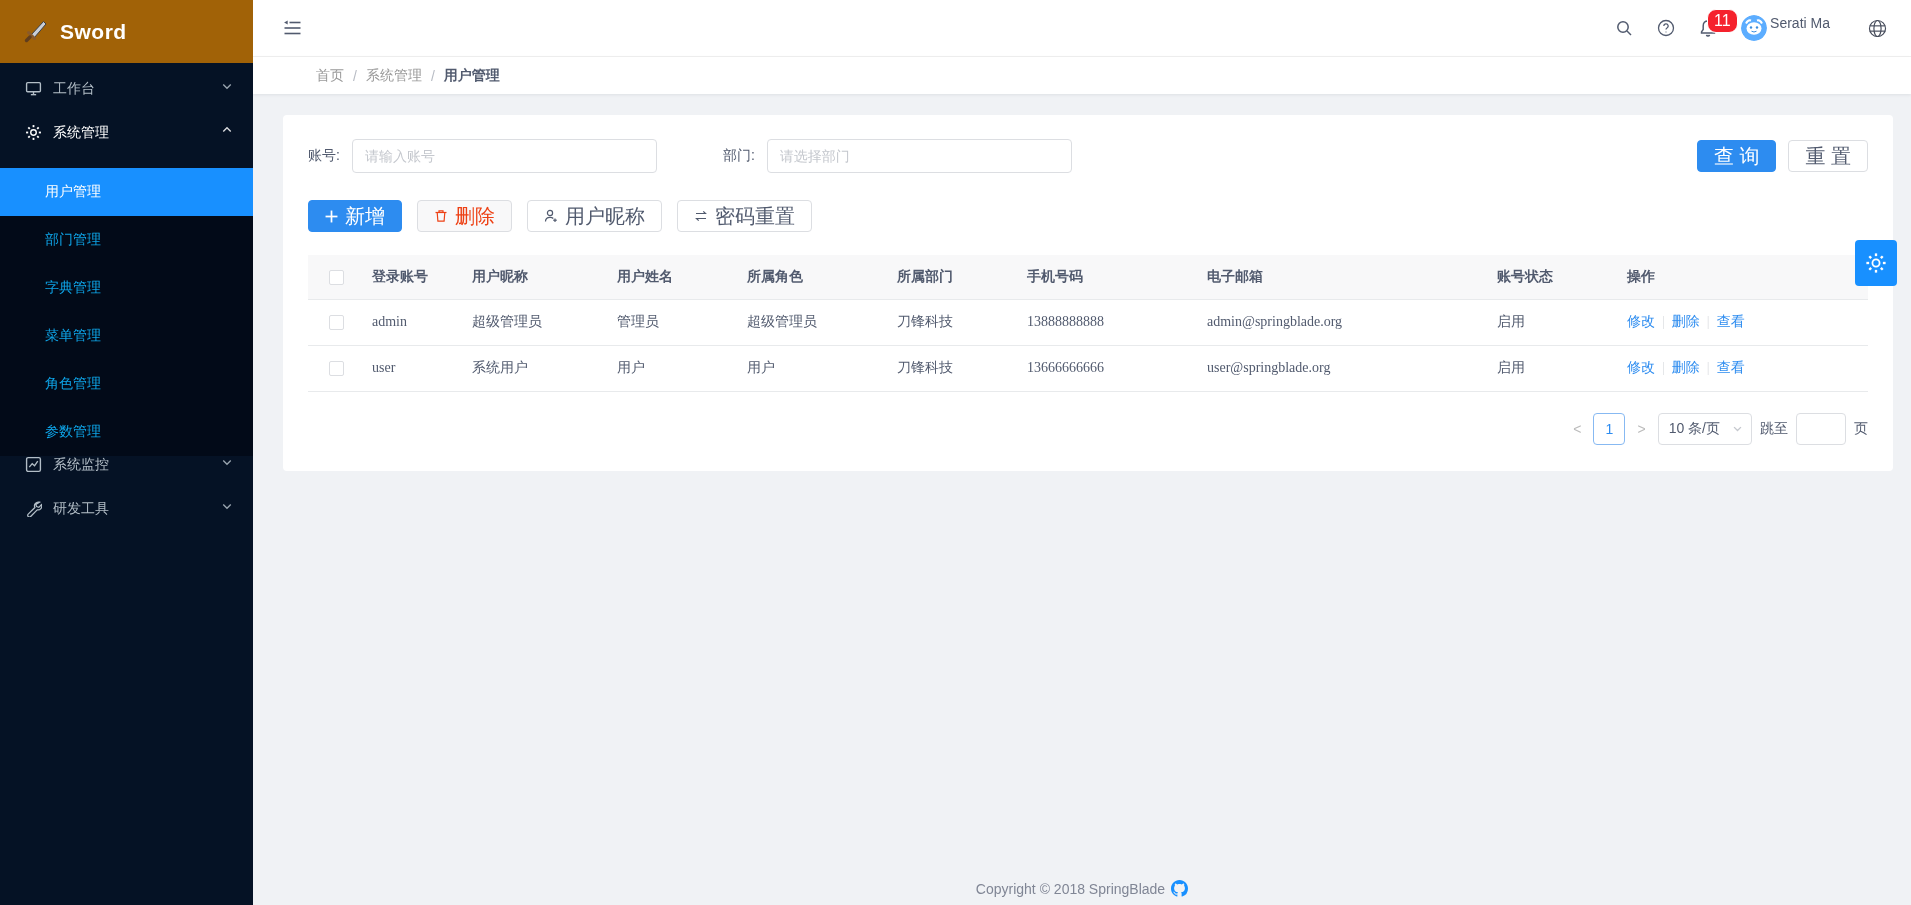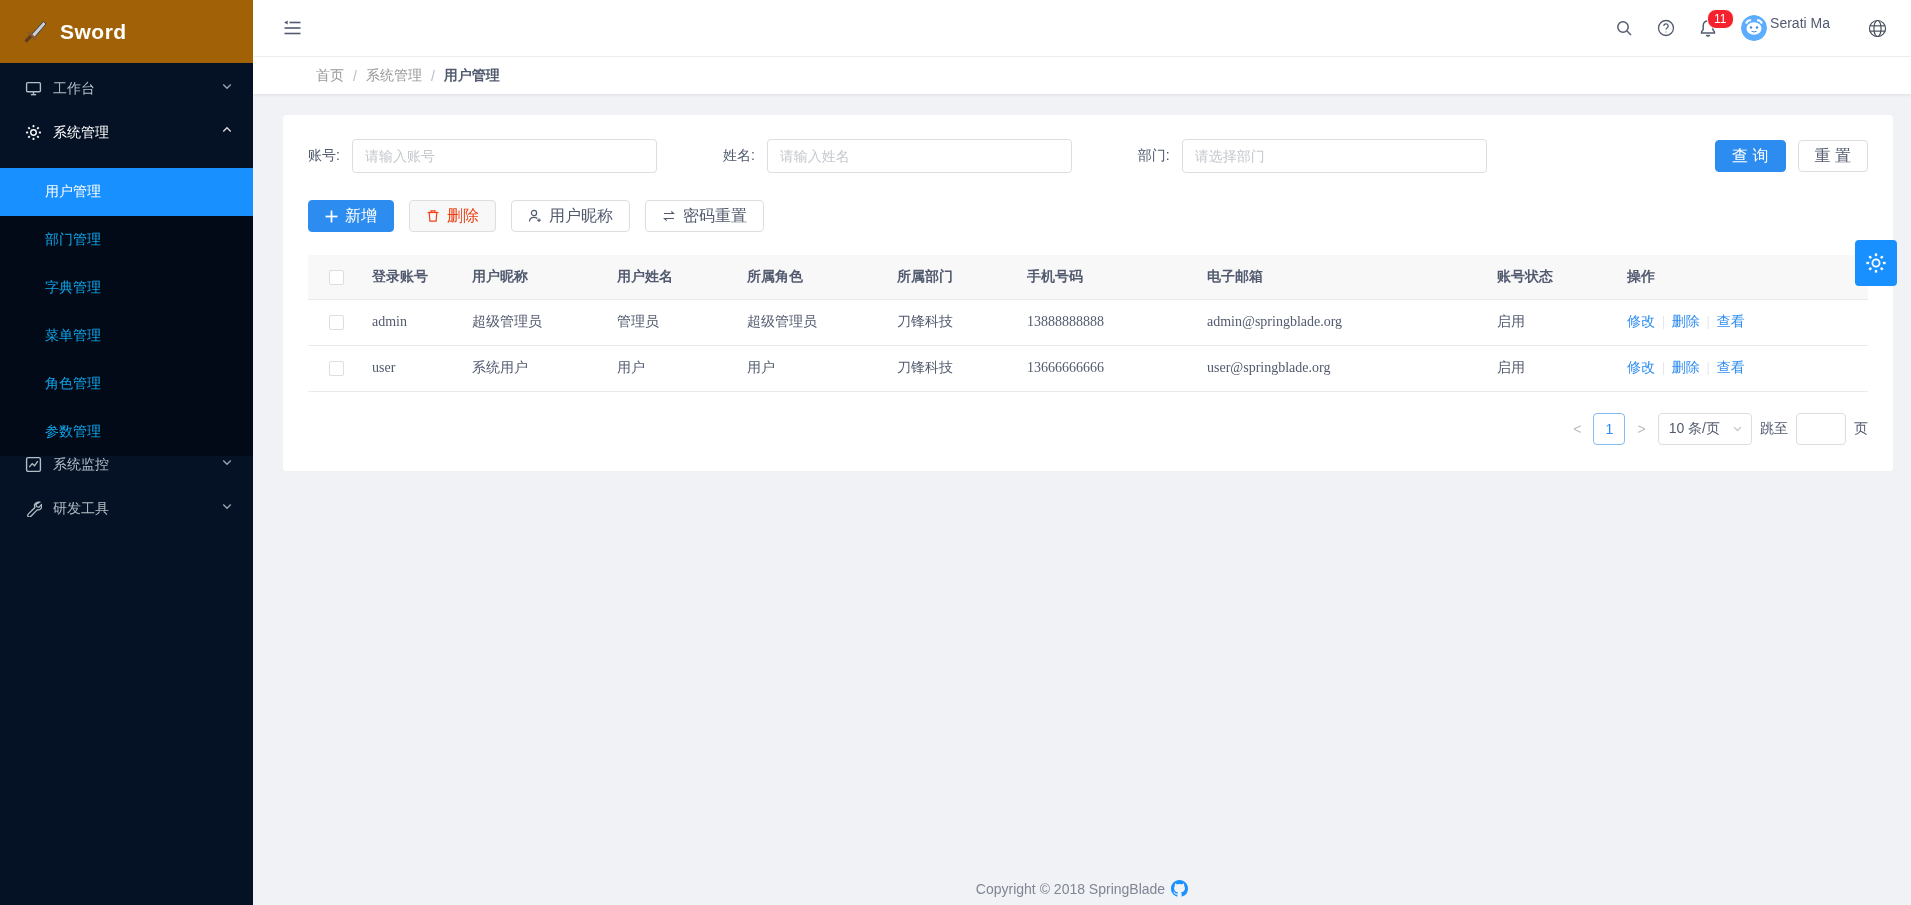--- a/index.html
+++ b/index.html
@@ -22,38 +22,38 @@
   .menu-parent .chev { margin-left:auto; opacity:.85; }
   .submenu { background:#020a18; }
   .submenu-item { height:48px; display:flex; align-items:center; padding-left:45px; color:#0ea5e9; cursor:pointer; }
   .submenu-item.active { background:#1890ff; color:#fff; }
   
   .main { margin-left:253px; position:relative; height:905px; }
   .topbar { height:57px; background:#fff; display:flex; align-items:center; padding:0 24px 0 30px; border-bottom:1px solid #f0f0f0; }
   .topbar-right { margin-left:auto; display:flex; align-items:center; gap:24px; }
   .tb-icon { color:#515a6e; display:flex; align-items:center; cursor:pointer; }
   .bell-wrap { position:relative; }
-  .badge { position:absolute; top:-10px; left:8px; background:#f5222d; color:#fff; font-size:12px; line-height:1; padding:3px 6px; border-radius:9px; border:1px solid #fff; }
+  .badge { position:absolute; top:-10px; left:8px; background:#f5222d; color:#fff; font-size:16px; line-height:1; padding:3px 6px; border-radius:9px; border:1px solid #fff; }
   .userbox { display:flex; align-items:flex-start; gap:3px; cursor:pointer; }
   .avatar { width:26px; height:26px; border-radius:50%; overflow:hidden; display:block; }
   .globe { margin-left:14px; }
   .crumbbar { height:37px; background:#fff; display:flex; align-items:center; padding-left:63px; box-shadow:0 1px 3px rgba(0,21,41,.08); position:relative; z-index:5; }
   .crumb { color:#999; }
   .crumb.link { cursor:pointer; }
   .crumb-sep { margin:0 9px; color:#b8bcc4; }
   .crumb.current { color:#515a6e; font-weight:bold; }
   
   .card { background:#fff; margin:21px 18px 0 30px; border-radius:4px; padding:24px 25px; height:356px; position:relative; }
   .filter-row { display:flex; align-items:center; }
   .f-group { display:flex; align-items:center; margin-right:66px; }
   .f-label { margin-right:12px; white-space:nowrap; }
   .f-input { width:305px; height:34px; border:1px solid #dcdee2; border-radius:4px; padding:0 12px; font-size:14px; color:#515a6e; outline:none; font-family:"Liberation Sans",sans-serif; }
   .f-input::placeholder { color:#c5c8ce; }
   .filter-btns { margin-left:auto; display:flex; gap:12px; }
-  .btn { height:32px; border-radius:4px; border:1px solid #dcdee2; background:#fff; color:#515a6e; font-size:16px; padding:0 16px; display:flex; align-items:center; gap:7px; cursor:pointer; font-family:"Liberation Sans",sans-serif; white-space:nowrap; }
+  .btn { height:32px; border-radius:4px; border:1px solid #dcdee2; background:#fff; color:#515a6e; font-size:20px; padding:0 16px; display:flex; align-items:center; gap:7px; cursor:pointer; font-family:"Liberation Sans",sans-serif; white-space:nowrap; }
   .btn-primary { background:#2d8cf0; border-color:#2d8cf0; color:#fff; }
   .btn-danger-light { background:#f8f8f9; color:#ed4014; }
   .toolbar { display:flex; gap:15px; margin-top:27px; }
   
   table { width:100%; border-collapse:collapse; margin-top:23px; table-layout:fixed; }
   th { background:#f8f8f9; height:44px; text-align:left; font-weight:bold; color:#515a6e; font-size:14px; padding:0 8px; border-bottom:1px solid #e8eaec; }
   td { height:46px; color:#515a6e; font-size:14px; padding:0 8px; border-bottom:1px solid #e8eaec;font-family:Liberation Serif, serif; }
   th.ck, td.ck { text-align:center; padding:0; }
   .checkbox { display:inline-block; width:15px; height:15px; border:1px solid #dcdee2; border-radius:2px; background:#fff; vertical-align:middle; cursor:pointer; }
   .act-link { color:#2d8cf0; cursor:pointer; }
@@ -235,24 +235,20 @@
     <span class="crumb-sep">/</span>
     <span class="crumb current">用户管理</span>
   </div>
 
   <div class="card">
 
     <div class="filter-row">
       <div class="f-group">
         <span class="f-label">账号:</span>
         <input class="f-input" placeholder="请输入账号" style="">
-      </div>
-      <div class="f-group">
-        <span class="f-label">姓名:</span>
-        <input class="f-input" placeholder="请输入姓名" style="">
       </div>
       <div class="f-group">
         <span class="f-label">部门:</span>
         <input class="f-input" placeholder="请选择部门" style="">
       </div>
       <div class="filter-btns">
         <button class="btn btn-primary">查 询</button>
         <button class="btn">重 置</button>
       </div>
     </div>

